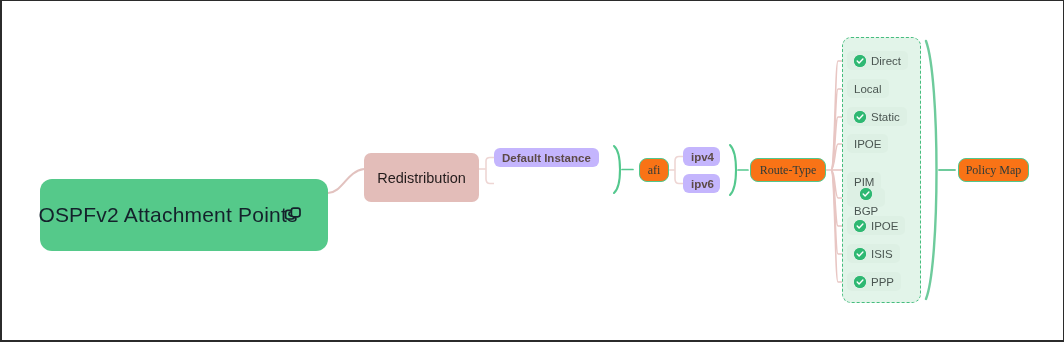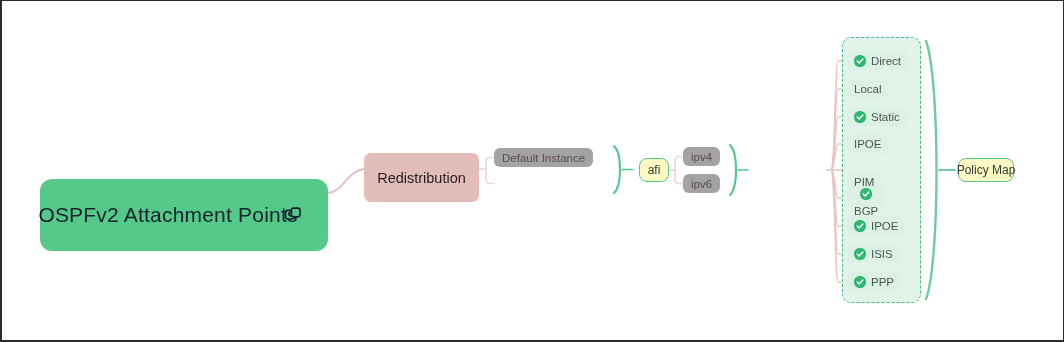--- a/index.html
+++ b/index.html
@@ -72,47 +72,49 @@
     height: 49px;
     background: #e3bdb9;
     border-radius: 7px;
     color: #231c1c;
     font-size: 14.5px;
     justify-content: center;
   }
 
   
   .pill-rose {
-    background: #a3a3a3;
+    background: #c4b5fd;
     border-radius: 6px;
     color: #5d4a47;
     font-size: 11.5px;
     padding: 0 8px;
     height: 19px;
     justify-content: flex-start;
+    font-weight: bold;
   }
   .inst-a { left: 492px; top: 147px; }
   .inst-b { left: 492px; top: 173px; }
   .ipv-a  { left: 681px; top: 146px; width: 37px; }
   .ipv-b  { left: 681px; top: 173px; width: 37px; }
 
   
   .outline-node {
-    background: #fef9c3;
+    background: #f97316;
     border: 1.6px solid #52c78d;
     border-radius: 8px;
     color: #2f3b39;
     font-size: 12px;
     height: 24px;
     padding: 0 10px;
     justify-content: center;
+    font-family: Liberation Serif, serif;
   }
   .afi-node   { left: 637px; top: 157px; width: 30px; }
   .rt-node    { left: 748px; top: 157px; width: 76px; }
-  .pm-node    { left: 956px; top: 157px; width: 56px; }
+  .pm-node    { left: 956px; top: 157px; width: 71px; }
 
   
   .rt-group {
     position: absolute;
     left: 840px;
     top: 36px;
     width: 79px;
     height: 266px;
     background: #e2f4e9;
     border: 1.6px dashed #46bd7e;
@@ -205,20 +207,23 @@
   <div class="node outline-node afi-node">
     <span>afi</span>
   </div>
   <div class="node pill-rose ipv-a">
     <span>ipv4</span>
   </div>
   <div class="node pill-rose ipv-b">
     <span>ipv6</span>
   </div>
 
+  <div class="node outline-node rt-node">
+    <span>Route-Type</span>
+  </div>
 
   <div class="rt-group"></div>
 
   <div id="rt-items">
       <div class="rt-item" style="top: 50px;">
         <span class="check"><svg viewBox="0 0 12 12" width="12" height="12">
             <circle cx="6" cy="6" r="6" fill="#2eb872"></circle>
             <path d="M3.2 6.1 L5.1 8 L8.9 4.1" fill="none" stroke="#ffffff" stroke-width="1.4" stroke-linecap="round" stroke-linejoin="round"></path>
           </svg></span>
         <span class="rt-label">Direct</span>

